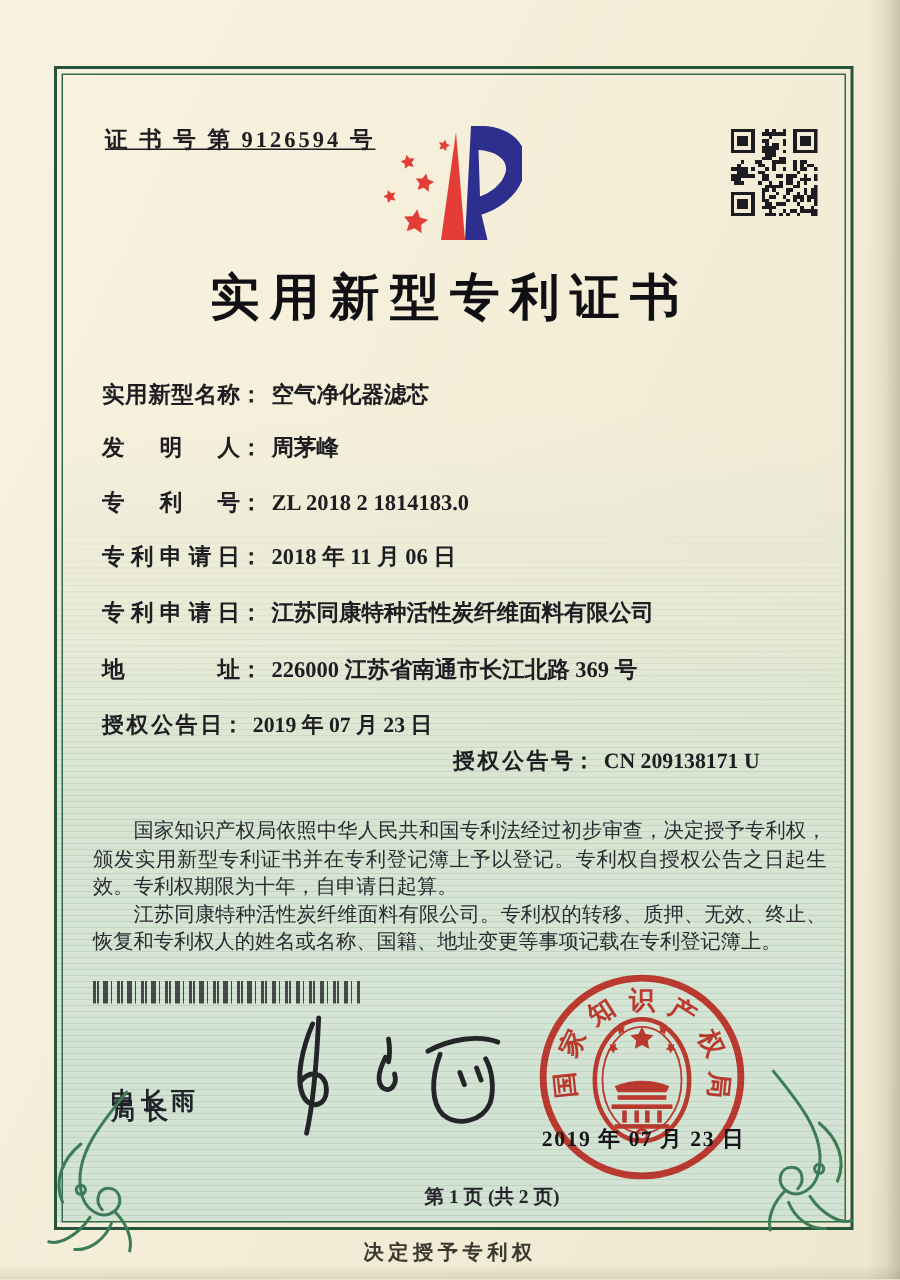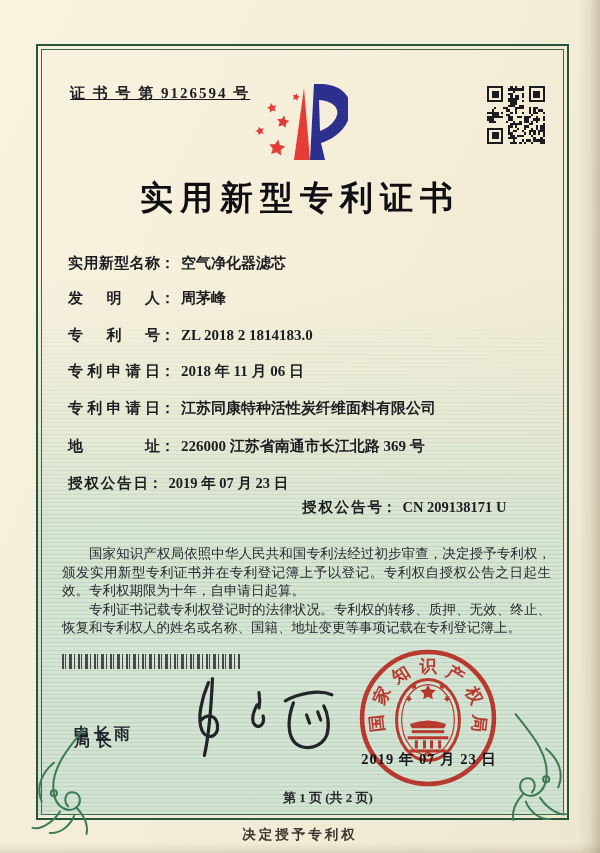--- a/index.html
+++ b/index.html
@@ -302,21 +302,21 @@
 
   <div class="row grant" style="top:474px">
     <span class="flabel">授权公告日</span><span class="colon">：</span><span>2019 年 07 月 23 日</span>
     <span class="grant-pair2">
       <span class="flabel">授权公告号</span><span class="colon">：</span><span>CN 209138171 U</span>
     </span>
   </div>
 
   <div class="bodytext">
     <p>国家知识产权局依照中华人民共和国专利法经过初步审查，决定授予专利权，颁发实用新型专利证书并在专利登记簿上予以登记。专利权自授权公告之日起生效。专利权期限为十年，自申请日起算。</p>
-    <p>专利证书记载专利权登记时的法律状况。专利权的转移、质押、无效、终止、恢复和专利权人的姓名或名称、国籍、地址变更等事项记载在专利登记簿上。</p>
+    <p>江苏同康特种活性炭纤维面料有限公司。专利权的转移、质押、无效、终止、恢复和专利权人的姓名或名称、国籍、地址变更等事项记载在专利登记簿上。</p>
   </div>
 
   <div class="barcode"></div>
 
   <div class="director-title">局长</div>
   <div class="director-name">申长雨</div>
 
   <svg class="signature" viewBox="0 0 170 84" aria-hidden="true">
     <g fill="none" stroke="#15151a" stroke-width="3.2" stroke-linecap="round" opacity="0.92">
       <path d="M36 8 C30 22 24 44 30 56 C35 65 46 62 45 50 C44 40 34 38 28 46"></path>

